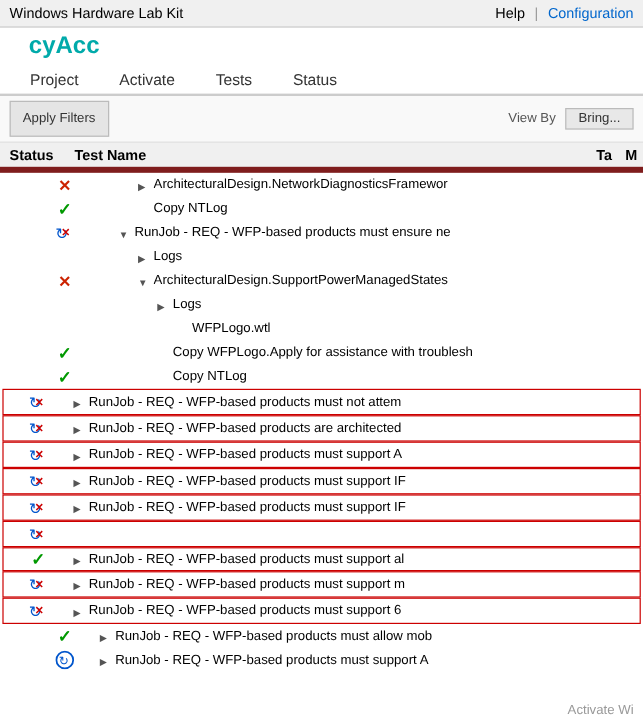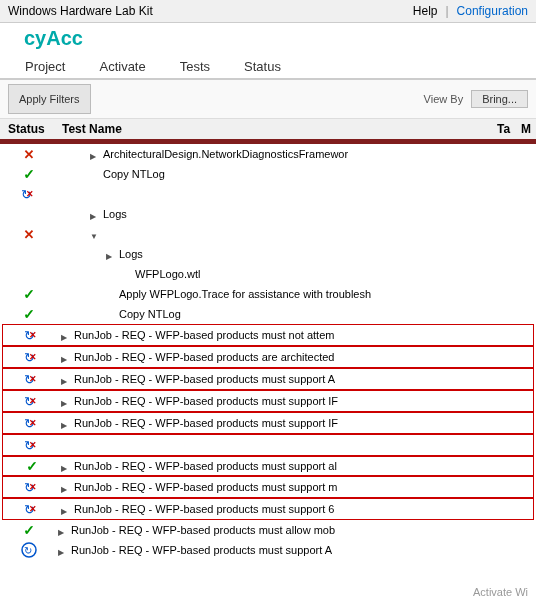--- a/index.html
+++ b/index.html
@@ -117,20 +117,21 @@
     }
 
     .tree-row {
       display: flex;
       align-items: center;
       min-height: 20px;
       padding: 1px 0;
       cursor: default;
       white-space: nowrap;
       overflow: hidden;
+      margin-left: 25px;
     }
 
     .row-status {
       width: 58px;
       display: flex;
       align-items: center;
       justify-content: center;
       flex-shrink: 0;
     }
     .row-content {
@@ -249,20 +250,25 @@
   </div>
     <div class="tree-row">
     <div class="row-status">
       <span style="display:inline-flex;align-items:center;justify-content:center;width:18px;height:18px;position:relative;flex-shrink:0;">
       <svg width="16" height="16" viewBox="0 0 16 16">
         <text x="0" y="13" font-size="13" fill="#0055cc">↻</text>
         <text x="5" y="11" font-size="9" fill="#cc0000" font-weight="bold">✕</text>
       </svg>
     </span>
     </div>
+    <div class="row-content">
+      <span style="display:inline-block;width:16px;flex-shrink:0;"></span>
+      <span class="icon-expand icon-expand-down"></span>
+      <span class="row-text">RunJob - REQ - WFP-based products must ensure ne</span>
+    </div>
     <div class="row-ta"></div>
     <div class="row-m"></div>
   </div>
     <div class="tree-row">
     <div class="row-status">
       <span style="width:16px;display:inline-block;"></span>
     </div>
     <div class="row-content">
       <span style="display:inline-block;width:32px;flex-shrink:0;"></span>
       <span class="icon-expand icon-expand-right"></span>
@@ -271,20 +277,21 @@
     <div class="row-ta"></div>
     <div class="row-m"></div>
   </div>
     <div class="tree-row">
     <div class="row-status">
       <span class="status-icon icon-red-x"></span>
     </div>
     <div class="row-content">
       <span style="display:inline-block;width:32px;flex-shrink:0;"></span>
       <span class="icon-expand icon-expand-down"></span>
+      <span class="row-text">ArchitecturalDesign.SupportPowerManagedStates</span>
     </div>
     <div class="row-ta"></div>
     <div class="row-m"></div>
   </div>
     <div class="tree-row">
     <div class="row-status">
       <span style="width:16px;display:inline-block;"></span>
     </div>
     <div class="row-content">
       <span style="display:inline-block;width:48px;flex-shrink:0;"></span>
@@ -306,21 +313,21 @@
     <div class="row-ta"></div>
     <div class="row-m"></div>
   </div>
     <div class="tree-row">
     <div class="row-status">
       <span class="status-icon icon-green-check"></span>
     </div>
     <div class="row-content">
       <span style="display:inline-block;width:48px;flex-shrink:0;"></span>
       <span class="icon-expand-none"></span>
-      <span class="row-text">Apply WFPLogo.Trace for assistance with troublesh</span>
+      <span class="row-text">Copy WFPLogo.Apply for assistance with troublesh</span>
     </div>
     <div class="row-ta"></div>
     <div class="row-m"></div>
   </div>
     <div class="tree-row">
     <div class="row-status">
       <span class="status-icon icon-green-check"></span>
     </div>
     <div class="row-content">
       <span style="display:inline-block;width:48px;flex-shrink:0;"></span>

